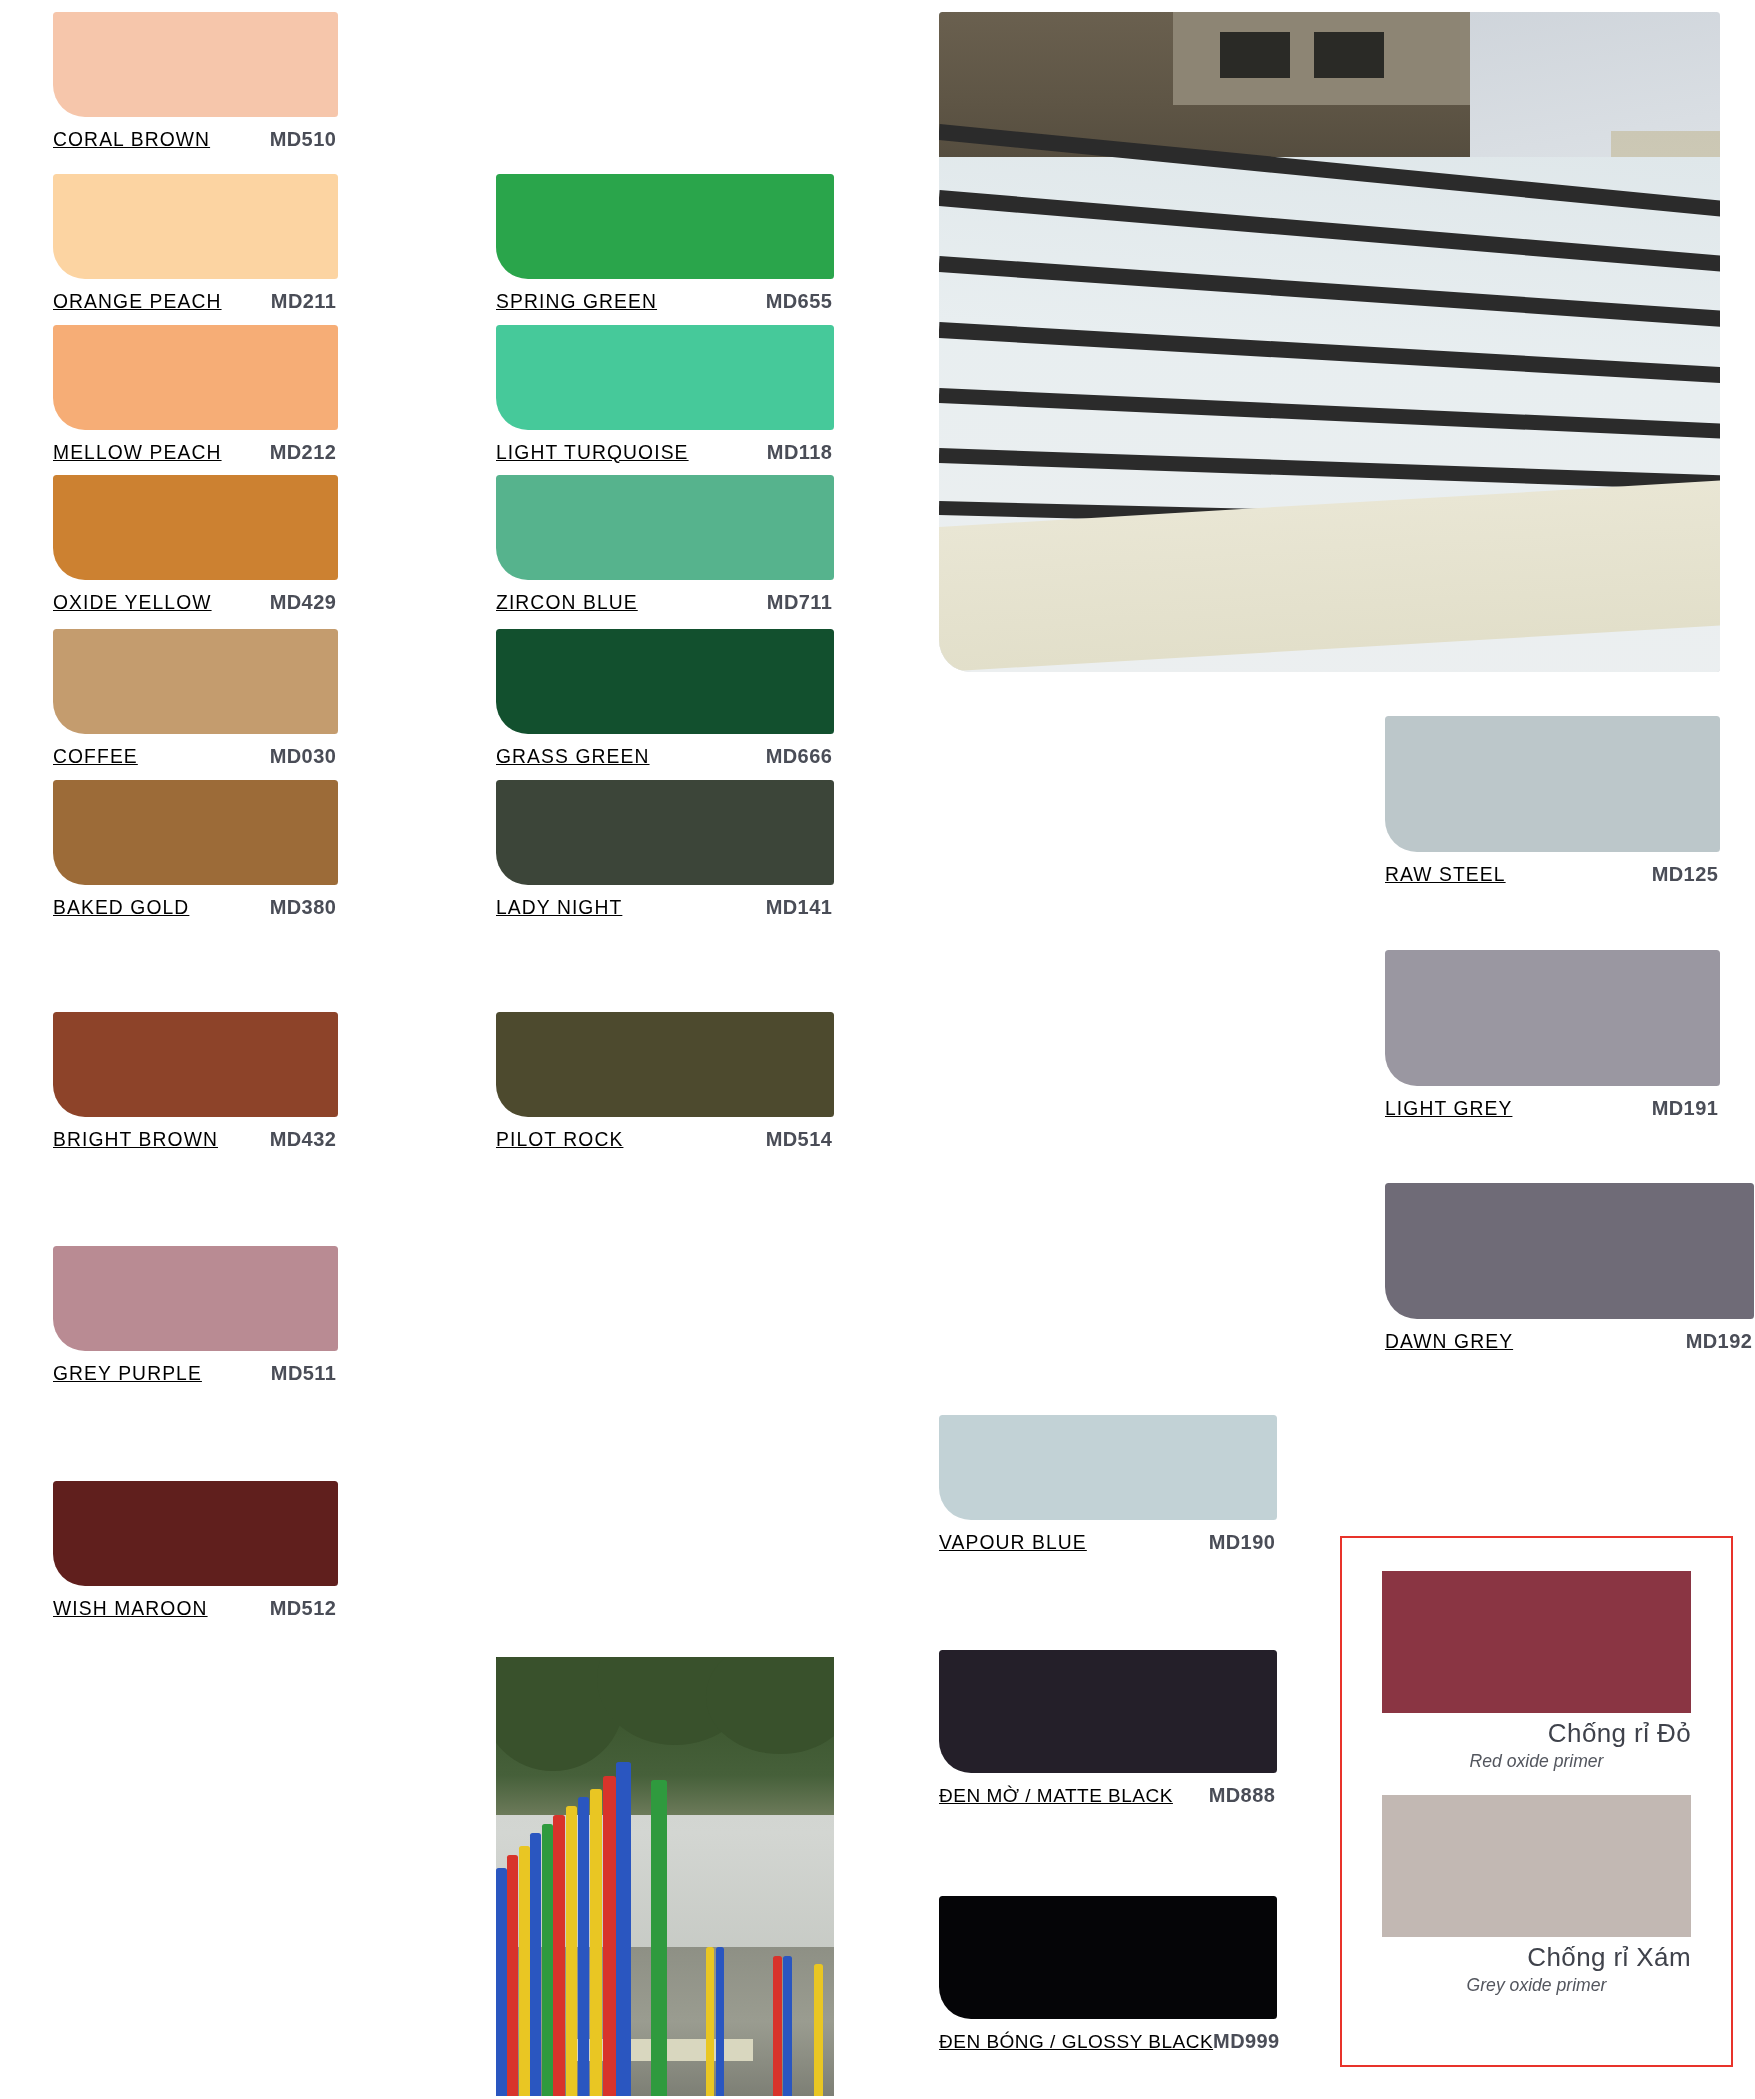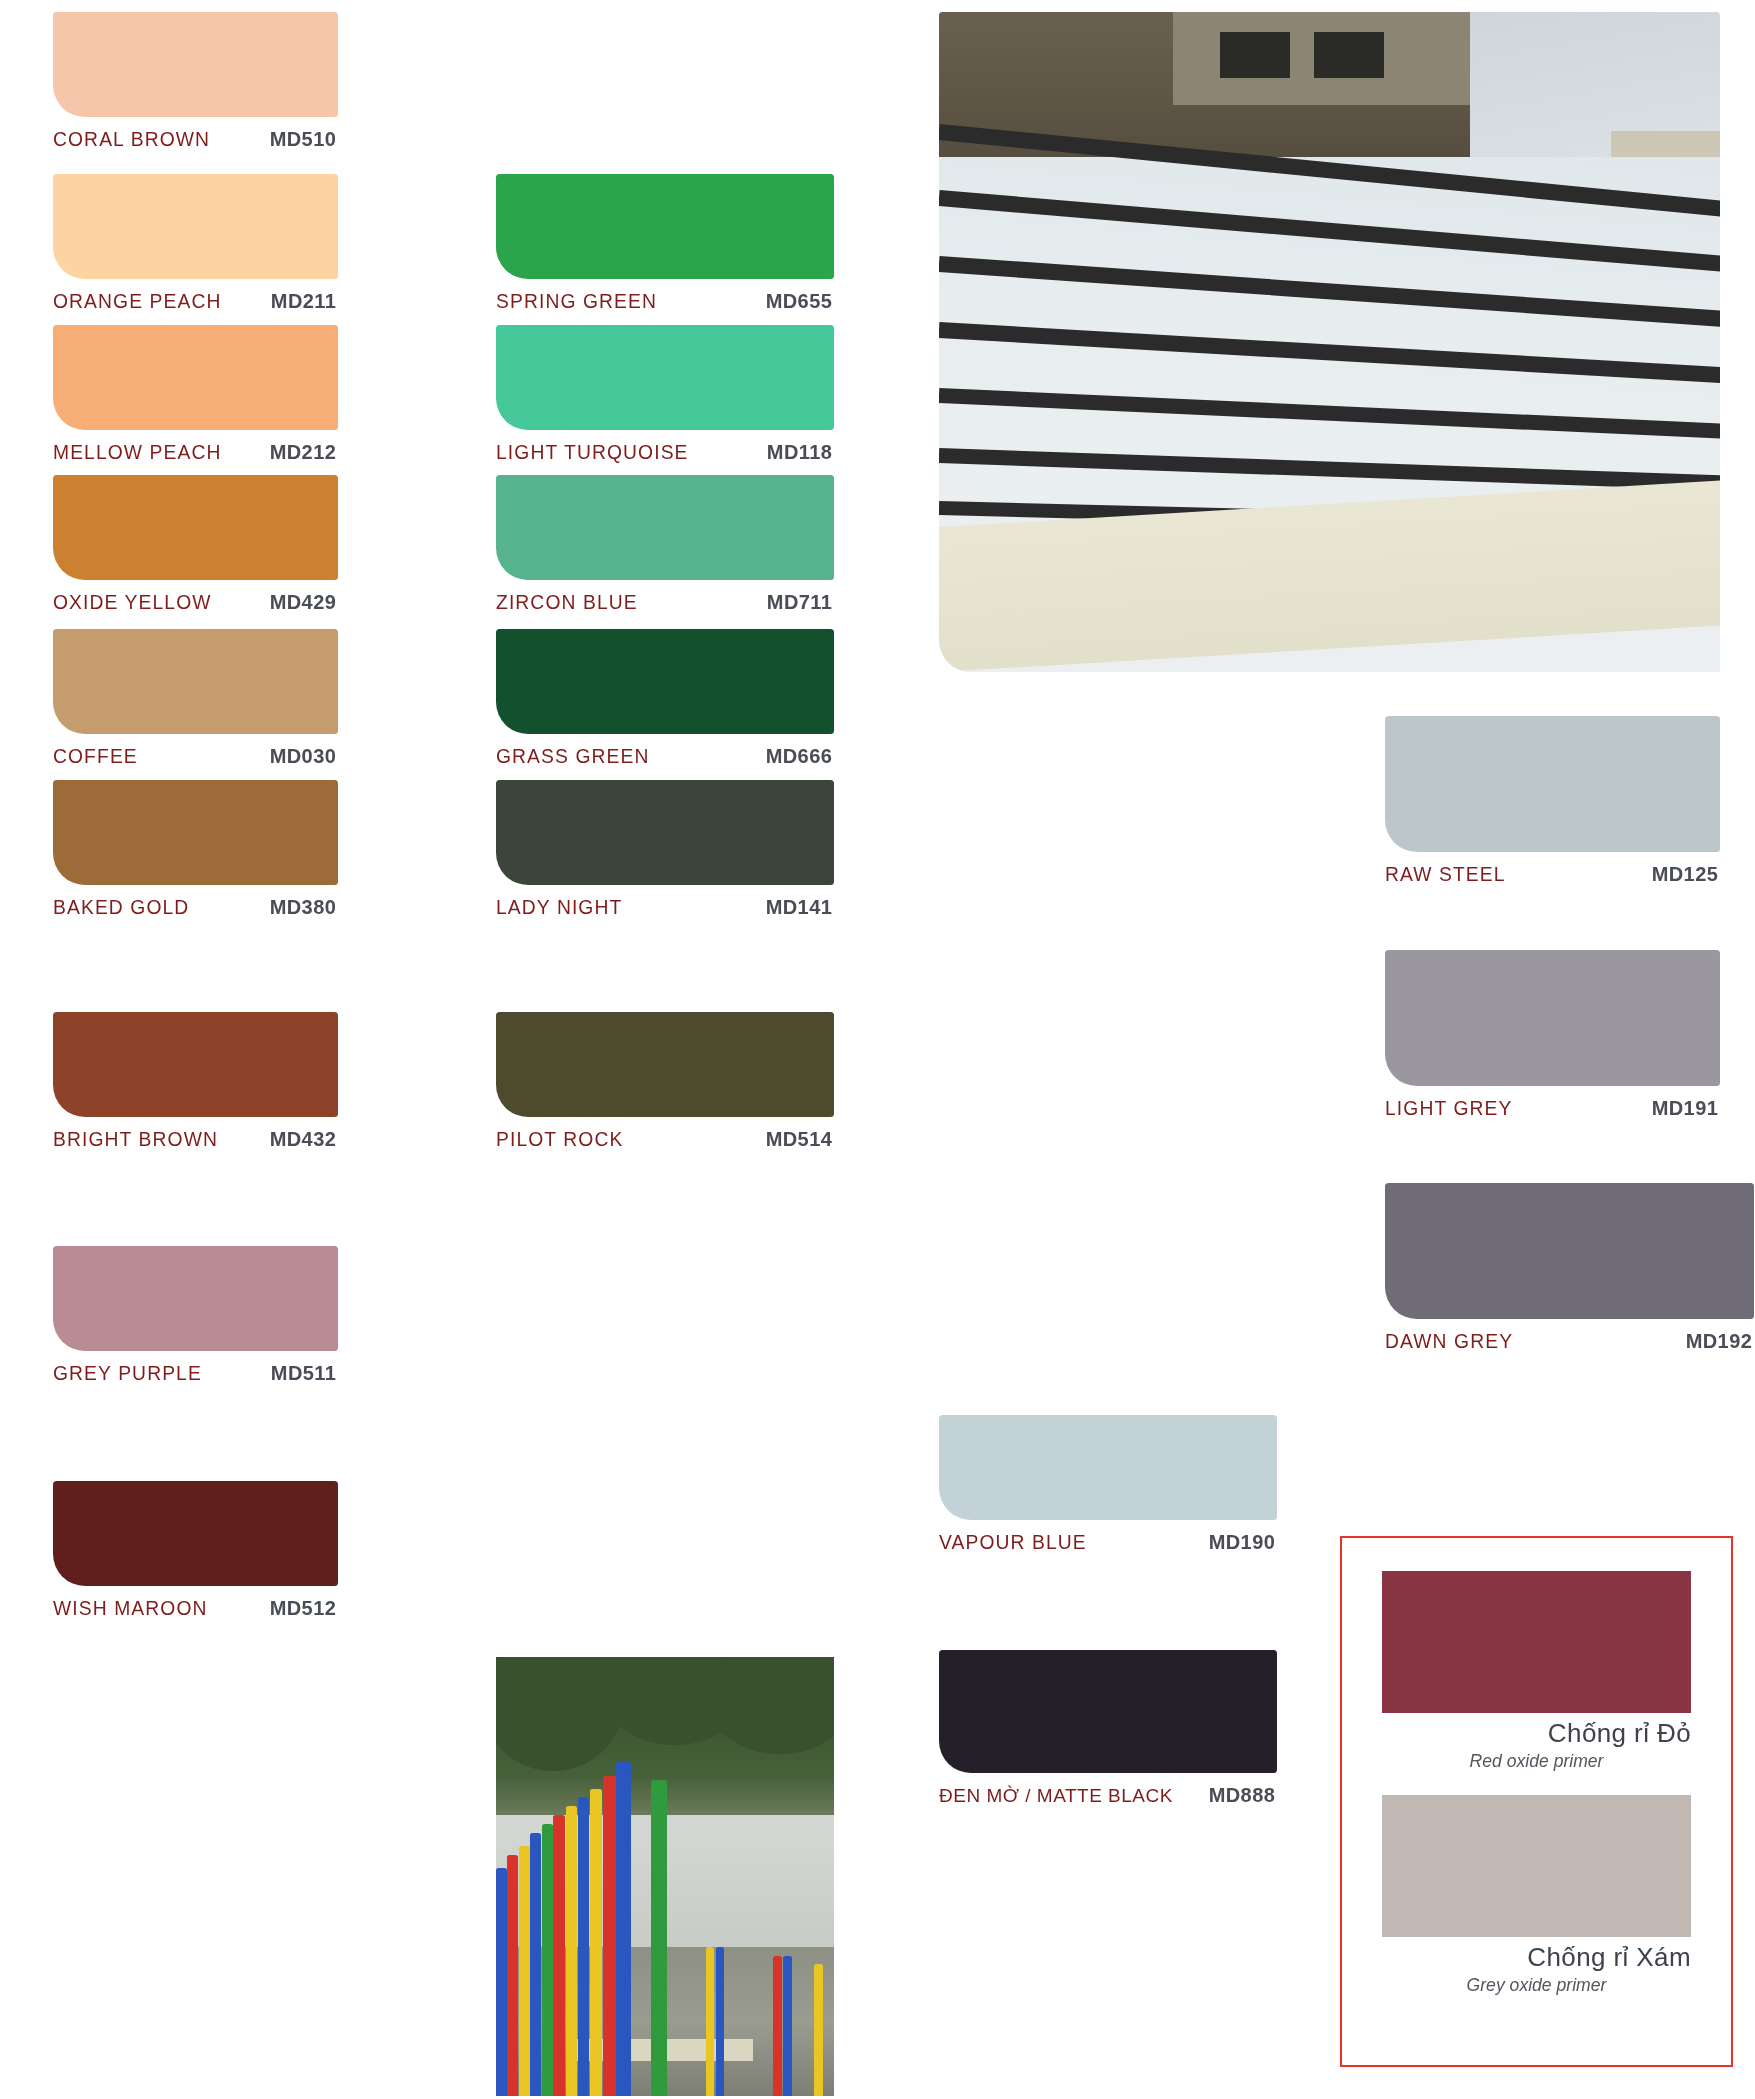--- a/index.html
+++ b/index.html
@@ -28,22 +28,23 @@
     display: flex;
     align-items: baseline;
     justify-content: space-between;
     width: 100%;
     margin-top: 10.5px;
     padding-right: 1.8px;
   }
   .cname {
     font-size: 19.3px;
     letter-spacing: 1.1px;
-    color: #7f1d1d;
+    color: #000000;
     white-space: nowrap;
+    text-decoration: underline;
   }
   .ccode {
     font-size: 20px;
     font-weight: bold;
     letter-spacing: 0.4px;
     color: #4a4d57;
     white-space: nowrap;
   }
   .cname-wide { font-size: 19px; letter-spacing: 0.5px; }
 
@@ -292,20 +293,27 @@
       <span class="ccode">MD190</span>
     </div>
   </div>
   <div class="cell" style="left:939px; top:1650px; width:338px;">
     <div class="chip" style="height:123px; background:#241f29;"></div>
     <div class="labelrow">
       <span class="cname cname-wide">ĐEN MỜ / MATTE BLACK</span>
       <span class="ccode">MD888</span>
     </div>
   </div>
+  <div class="cell" style="left:939px; top:1896px; width:338px;">
+    <div class="chip" style="height:123px; background:#050507;"></div>
+    <div class="labelrow">
+      <span class="cname cname-wide">ĐEN BÓNG / GLOSSY BLACK</span>
+      <span class="ccode">MD999</span>
+    </div>
+  </div>
 
   <div class="cell" style="left:1385px; top:716px; width:335px;">
     <div class="chip" style="height:136px; background:#bcc7ca;"></div>
     <div class="labelrow">
       <span class="cname">RAW STEEL</span>
       <span class="ccode">MD125</span>
     </div>
   </div>
   <div class="cell" style="left:1385px; top:950px; width:335px;">
     <div class="chip" style="height:136px; background:#9a97a1;"></div>

